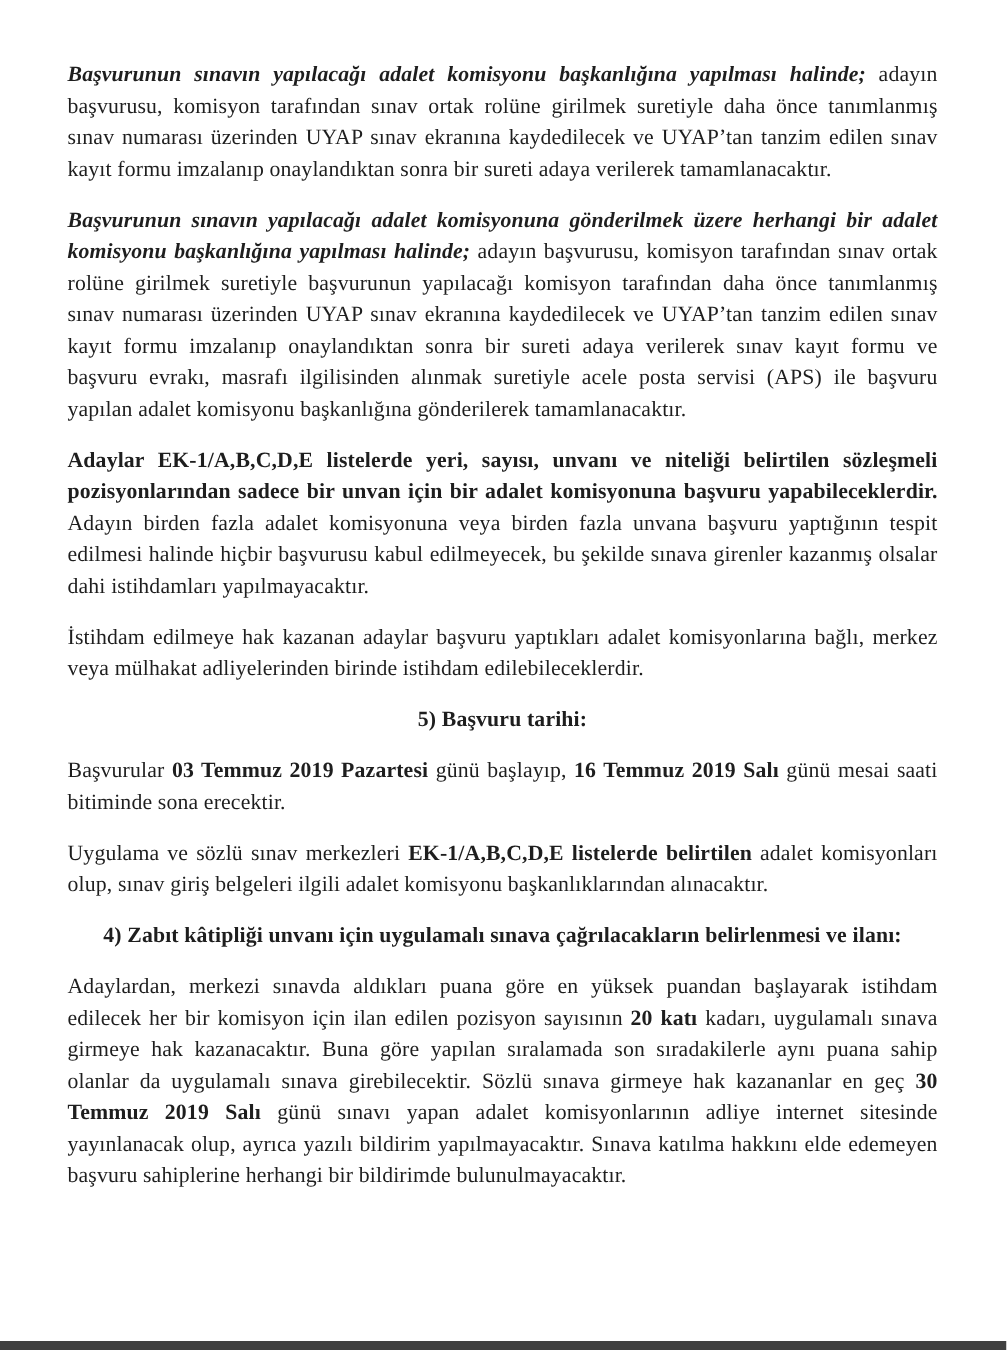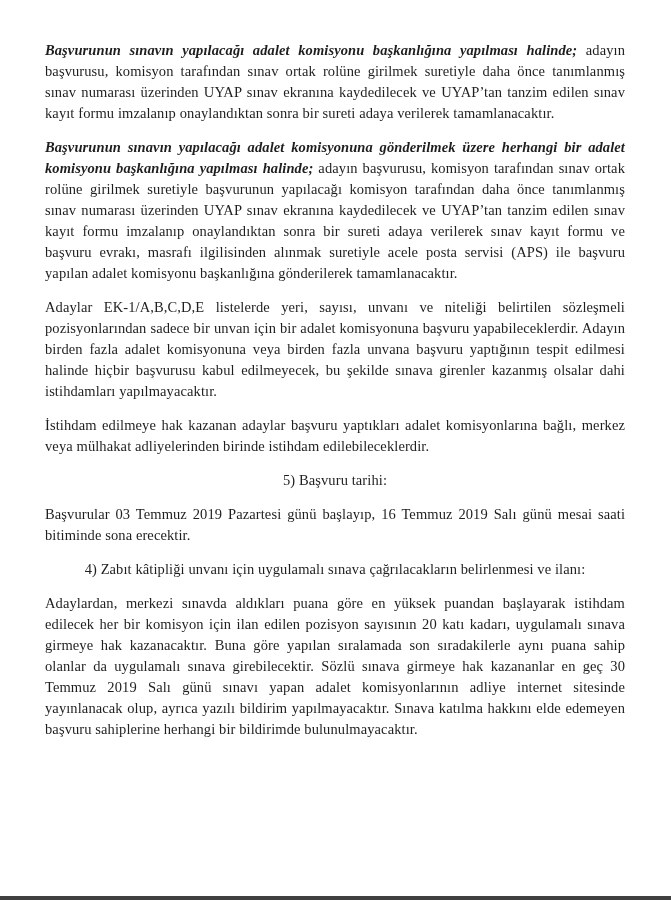--- a/index.html
+++ b/index.html
@@ -13,45 +13,46 @@
     overflow: hidden;
     position: relative;
     font-family: "Liberation Serif", "DejaVu Serif", serif;
   }
   .page {
     box-sizing: border-box;
     width: 671px;
     height: 900px;
     padding: 40px 46px 0 45px;
     background: #ffffff;
-    border-bottom: 4px solid #404040;
+    border-bottom: 6px solid #404040;
   }
   .doc-block {
     margin: 0 0 13px 0;
     font-size: 14.5px;
     line-height: 21px;
     color: #1e1e1e;
     text-align: justify;
     letter-spacing: 0.1px;
   }
   .doc-block.heading {
     text-align: center;
     font-weight: bold;
   }
   .seg-normal     { font-weight: normal; font-style: normal; }
-  .seg-bold       { font-weight: normal;   font-style: normal; }
+  .seg-bold       { font-weight: bold;   font-style: normal; }
   .seg-bold-italic{ font-weight: bold;   font-style: italic; }
 </style>
 </head>
 <body>
 
 <div class="page">
   <div id="doc-blocks">
       <p class="doc-block paragraph"><span class="seg-bold-italic">Başvurunun sınavın yapılacağı adalet komisyonu başkanlığına yapılması halinde;</span><span class="seg-normal"> adayın başvurusu, komisyon tarafından sınav ortak rolüne girilmek suretiyle daha önce tanımlanmış sınav numarası üzerinden UYAP sınav ekranına kaydedilecek ve UYAP’tan tanzim edilen sınav kayıt formu imzalanıp onaylandıktan sonra bir sureti adaya verilerek tamamlanacaktır.</span></p>
       <p class="doc-block paragraph"><span class="seg-bold-italic">Başvurunun sınavın yapılacağı adalet komisyonuna gönderilmek üzere herhangi bir adalet komisyonu başkanlığına yapılması halinde;</span><span class="seg-normal"> adayın başvurusu, komisyon tarafından sınav ortak rolüne girilmek suretiyle başvurunun yapılacağı komisyon tarafından daha önce tanımlanmış sınav numarası üzerinden UYAP sınav ekranına kaydedilecek ve UYAP’tan tanzim edilen sınav kayıt formu imzalanıp onaylandıktan sonra bir sureti adaya verilerek sınav kayıt formu ve başvuru evrakı, masrafı ilgilisinden alınmak suretiyle acele posta servisi (APS) ile başvuru yapılan adalet komisyonu başkanlığına gönderilerek tamamlanacaktır.</span></p>
       <p class="doc-block paragraph"><span class="seg-bold">Adaylar EK-1/A,B,C,D,E listelerde yeri, sayısı, unvanı ve niteliği belirtilen sözleşmeli pozisyonlarından sadece bir unvan için bir adalet komisyonuna başvuru yapabileceklerdir.</span><span class="seg-normal"> Adayın birden fazla adalet komisyonuna veya birden fazla unvana başvuru yaptığının tespit edilmesi halinde hiçbir başvurusu kabul edilmeyecek, bu şekilde sınava girenler kazanmış olsalar dahi istihdamları yapılmayacaktır.</span></p>
       <p class="doc-block paragraph"><span class="seg-normal">İstihdam edilmeye hak kazanan adaylar başvuru yaptıkları adalet komisyonlarına bağlı, merkez veya mülhakat adliyelerinden birinde istihdam edilebileceklerdir.</span></p>
       <p class="doc-block heading"><span class="seg-bold">5) Başvuru tarihi:</span></p>
       <p class="doc-block paragraph"><span class="seg-normal">Başvurular </span><span class="seg-bold">03 Temmuz 2019 Pazartesi</span><span class="seg-normal">  günü başlayıp, </span><span class="seg-bold">16 Temmuz 2019 Salı</span><span class="seg-normal"> günü mesai saati bitiminde sona erecektir.</span></p>
+      <p class="doc-block paragraph"><span class="seg-normal">Uygulama ve sözlü sınav merkezleri </span><span class="seg-bold">EK-1/A,B,C,D,E listelerde belirtilen</span><span class="seg-normal"> adalet komisyonları olup, sınav giriş belgeleri ilgili adalet komisyonu başkanlıklarından alınacaktır.</span></p>
       <p class="doc-block heading"><span class="seg-bold">4) Zabıt kâtipliği unvanı için uygulamalı sınava çağrılacakların belirlenmesi ve ilanı:</span></p>
       <p class="doc-block paragraph"><span class="seg-normal">Adaylardan, merkezi sınavda aldıkları puana göre en yüksek puandan başlayarak istihdam edilecek her bir komisyon için ilan edilen pozisyon sayısının </span><span class="seg-bold">20 katı</span><span class="seg-normal"> kadarı, uygulamalı sınava girmeye hak kazanacaktır. Buna göre yapılan sıralamada son sıradakilerle aynı puana sahip olanlar da uygulamalı sınava girebilecektir. Sözlü sınava girmeye hak kazananlar en geç </span><span class="seg-bold">30 Temmuz 2019 Salı</span><span class="seg-normal"> günü sınavı yapan adalet komisyonlarının adliye internet sitesinde yayınlanacak olup, ayrıca yazılı bildirim yapılmayacaktır. Sınava katılma hakkını elde edemeyen başvuru sahiplerine herhangi bir bildirimde bulunulmayacaktır.</span></p>
     </div>
 </div>
 
 </body></html>

